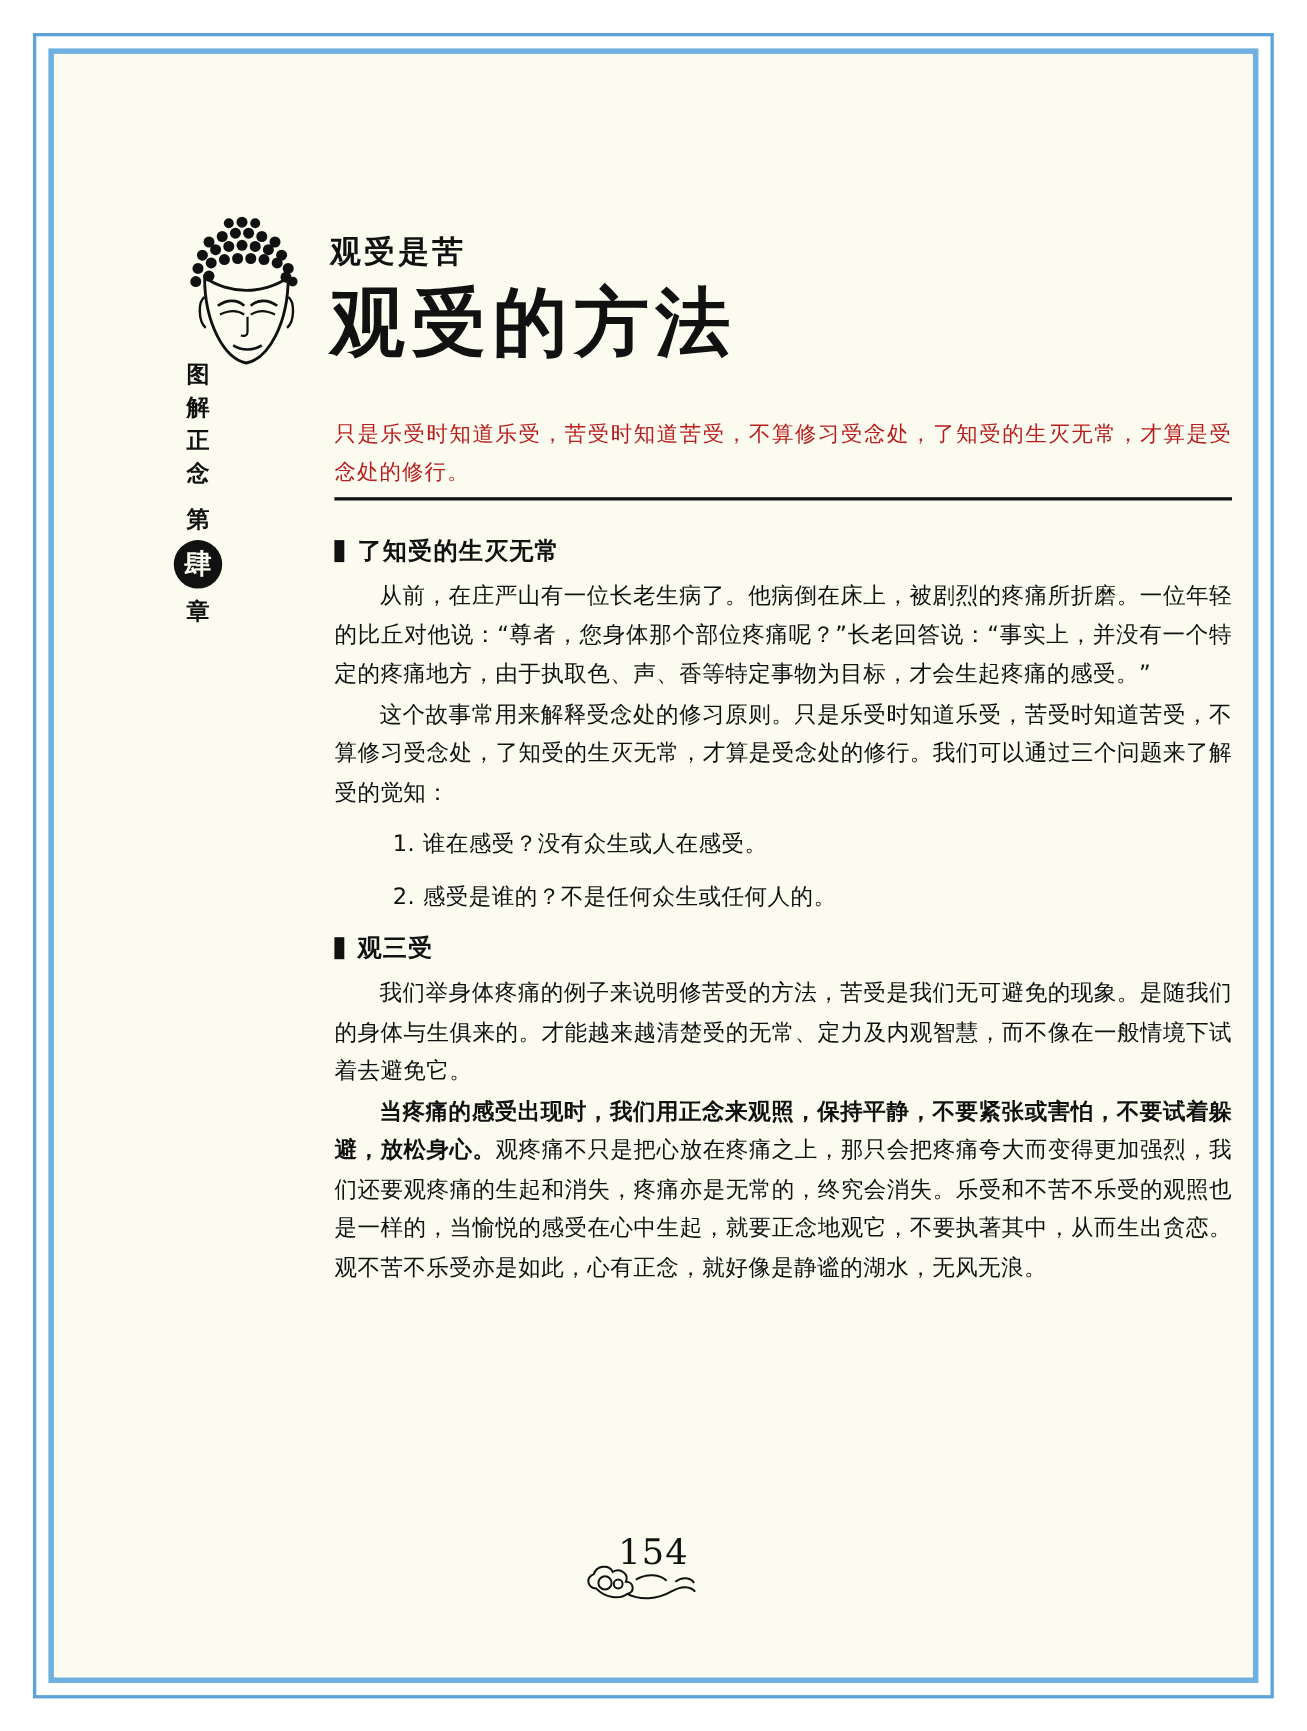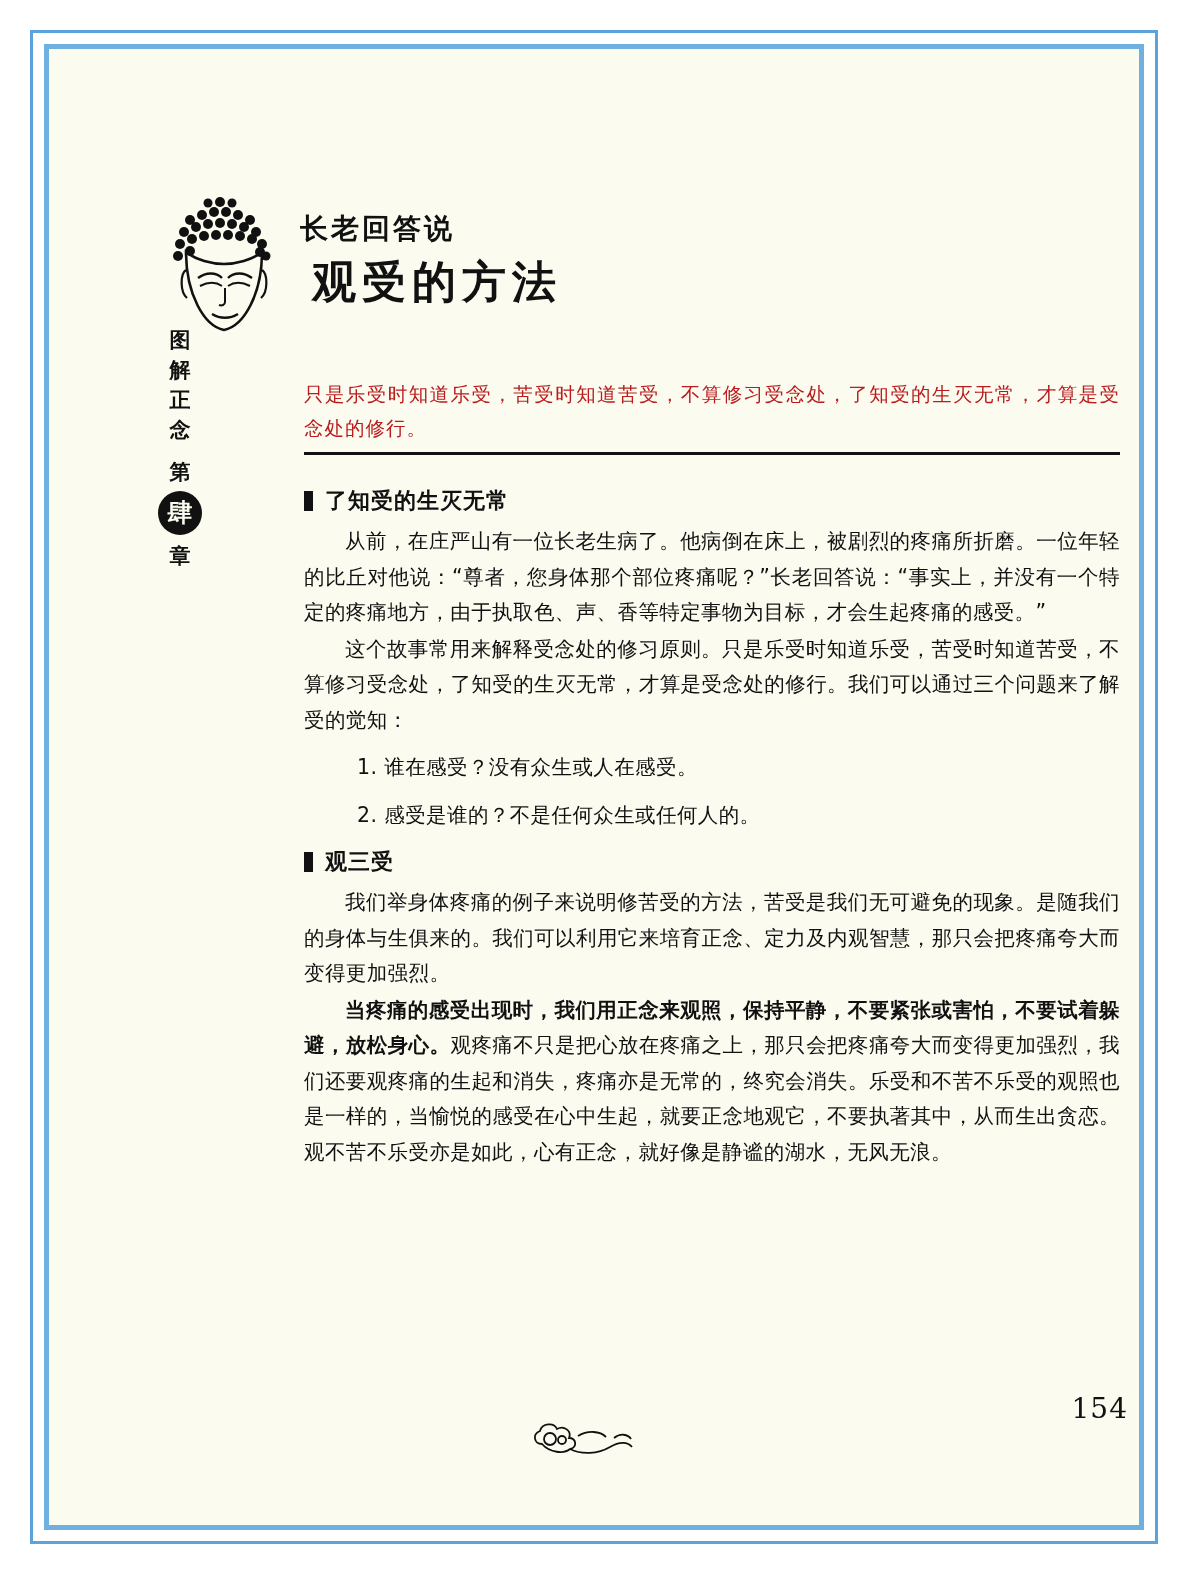--- a/index.html
+++ b/index.html
@@ -108,26 +108,26 @@
   }
   .chapter-kicker {
     font-family: "DejaVu Sans", sans-serif;
     font-weight: bold;
     font-size: 28px;
     letter-spacing: 3px;
     color: #111;
     margin: 0 0 6px 0;
   }
   .main-title {
-    font-family: Liberation Mono, monospace;
-    font-weight: bold;
-    font-size: 44px;
+    font-family: Liberation Serif, serif;
+    font-weight: bold;
+    font-size: 68px;
     letter-spacing: 6px;
     color: #111;
-    margin: 12px;
+    margin: 0;
     line-height: 1.15;
   }
 
   
   .lead {
     position: absolute;
     left: 244px;
     top: 318px;
     right: 8px;
     font-family: "DejaVu Serif", serif;
@@ -204,23 +204,23 @@
     left: 0;
     right: 0;
     bottom: 52px;
     height: 70px;
   }
   .page-number {
     position: absolute;
     left: 0;
     right: 0;
     top: 0;
-    text-align: right;
+    text-align: center;
     font-family: "DejaVu Serif", serif;
-    font-size: 28px;
+    font-size: 32px;
     color: #111;
     letter-spacing: 1px;
   }
   .cloud {
     position: absolute;
     left: 50%;
     margin-left: -70px;
     top: 22px;
   }
 </style>
@@ -290,21 +290,21 @@
       <span class="ch">解</span>
       <span class="ch">正</span>
       <span class="ch">念</span>
       <span class="gap"></span>
       <span class="ch">第</span>
       <span class="circle">肆</span>
       <span class="ch">章</span>
     </div>
 
     <div class="title-block">
-      <div class="chapter-kicker">长老回答说</div>
+      <div class="chapter-kicker">观受是苦</div>
       <h1 class="main-title">观受的方法</h1>
     </div>
 
     <div class="lead">只是乐受时知道乐受，苦受时知道苦受，不算修习受念处，了知受的生灭无常，才算是受念处的修行。</div>
     <div class="rule"></div>
 
     <div class="body-col">
 
       <h2 class="section">
         <span class="bullet"></span>
@@ -312,21 +312,21 @@
       </h2>
       <p class="para">从前，在庄严山有一位长老生病了。他病倒在床上，被剧烈的疼痛所折磨。一位年轻的比丘对他说：“尊者，您身体那个部位疼痛呢？”长老回答说：“事实上，并没有一个特定的疼痛地方，由于执取色、声、香等特定事物为目标，才会生起疼痛的感受。”</p>
       <p class="para">这个故事常用来解释受念处的修习原则。只是乐受时知道乐受，苦受时知道苦受，不算修习受念处，了知受的生灭无常，才算是受念处的修行。我们可以通过三个问题来了解受的觉知：</p>
       <p class="item">1. 谁在感受？没有众生或人在感受。</p>
       <p class="item">2. 感受是谁的？不是任何众生或任何人的。</p>
 
       <h2 class="section">
         <span class="bullet"></span>
         <span>观三受</span>
       </h2>
-      <p class="para">我们举身体疼痛的例子来说明修苦受的方法，苦受是我们无可避免的现象。是随我们的身体与生俱来的。我们可以利用它来培育正念、定力及内观智慧，那只会把疼痛夸大而变得更加强烈。</p>
+      <p class="para">我们举身体疼痛的例子来说明修苦受的方法，苦受是我们无可避免的现象。是随我们的身体与生俱来的。才能越来越清楚受的无常、定力及内观智慧，而不像在一般情境下试着去避免它。</p>
       <p class="para"><span class="bold-run">当疼痛的感受出现时，我们用正念来观照，保持平静，不要紧张或害怕，不要试着躲避，放松身心。</span><span>观疼痛不只是把心放在疼痛之上，那只会把疼痛夸大而变得更加强烈，我们还要观疼痛的生起和消失，疼痛亦是无常的，终究会消失。乐受和不苦不乐受的观照也是一样的，当愉悦的感受在心中生起，就要正念地观它，不要执著其中，从而生出贪恋。观不苦不乐受亦是如此，心有正念，就好像是静谧的湖水，无风无浪。</span></p>
     </div>
 
     <div class="footer">
       <div class="cloud">
         <svg width="140" height="46" viewBox="0 0 140 46" aria-hidden="true">
           <g fill="none" stroke="#111" stroke-width="1.8">
             <path d="M18 30 C10 30 8 20 16 17 C18 9 30 8 33 15 C40 11 48 17 45 24 C52 24 54 33 46 35 C40 40 26 39 18 30 Z"></path>
             <circle cx="26" cy="25" r="6"></circle>
             <circle cx="38" cy="26" r="4"></circle>

